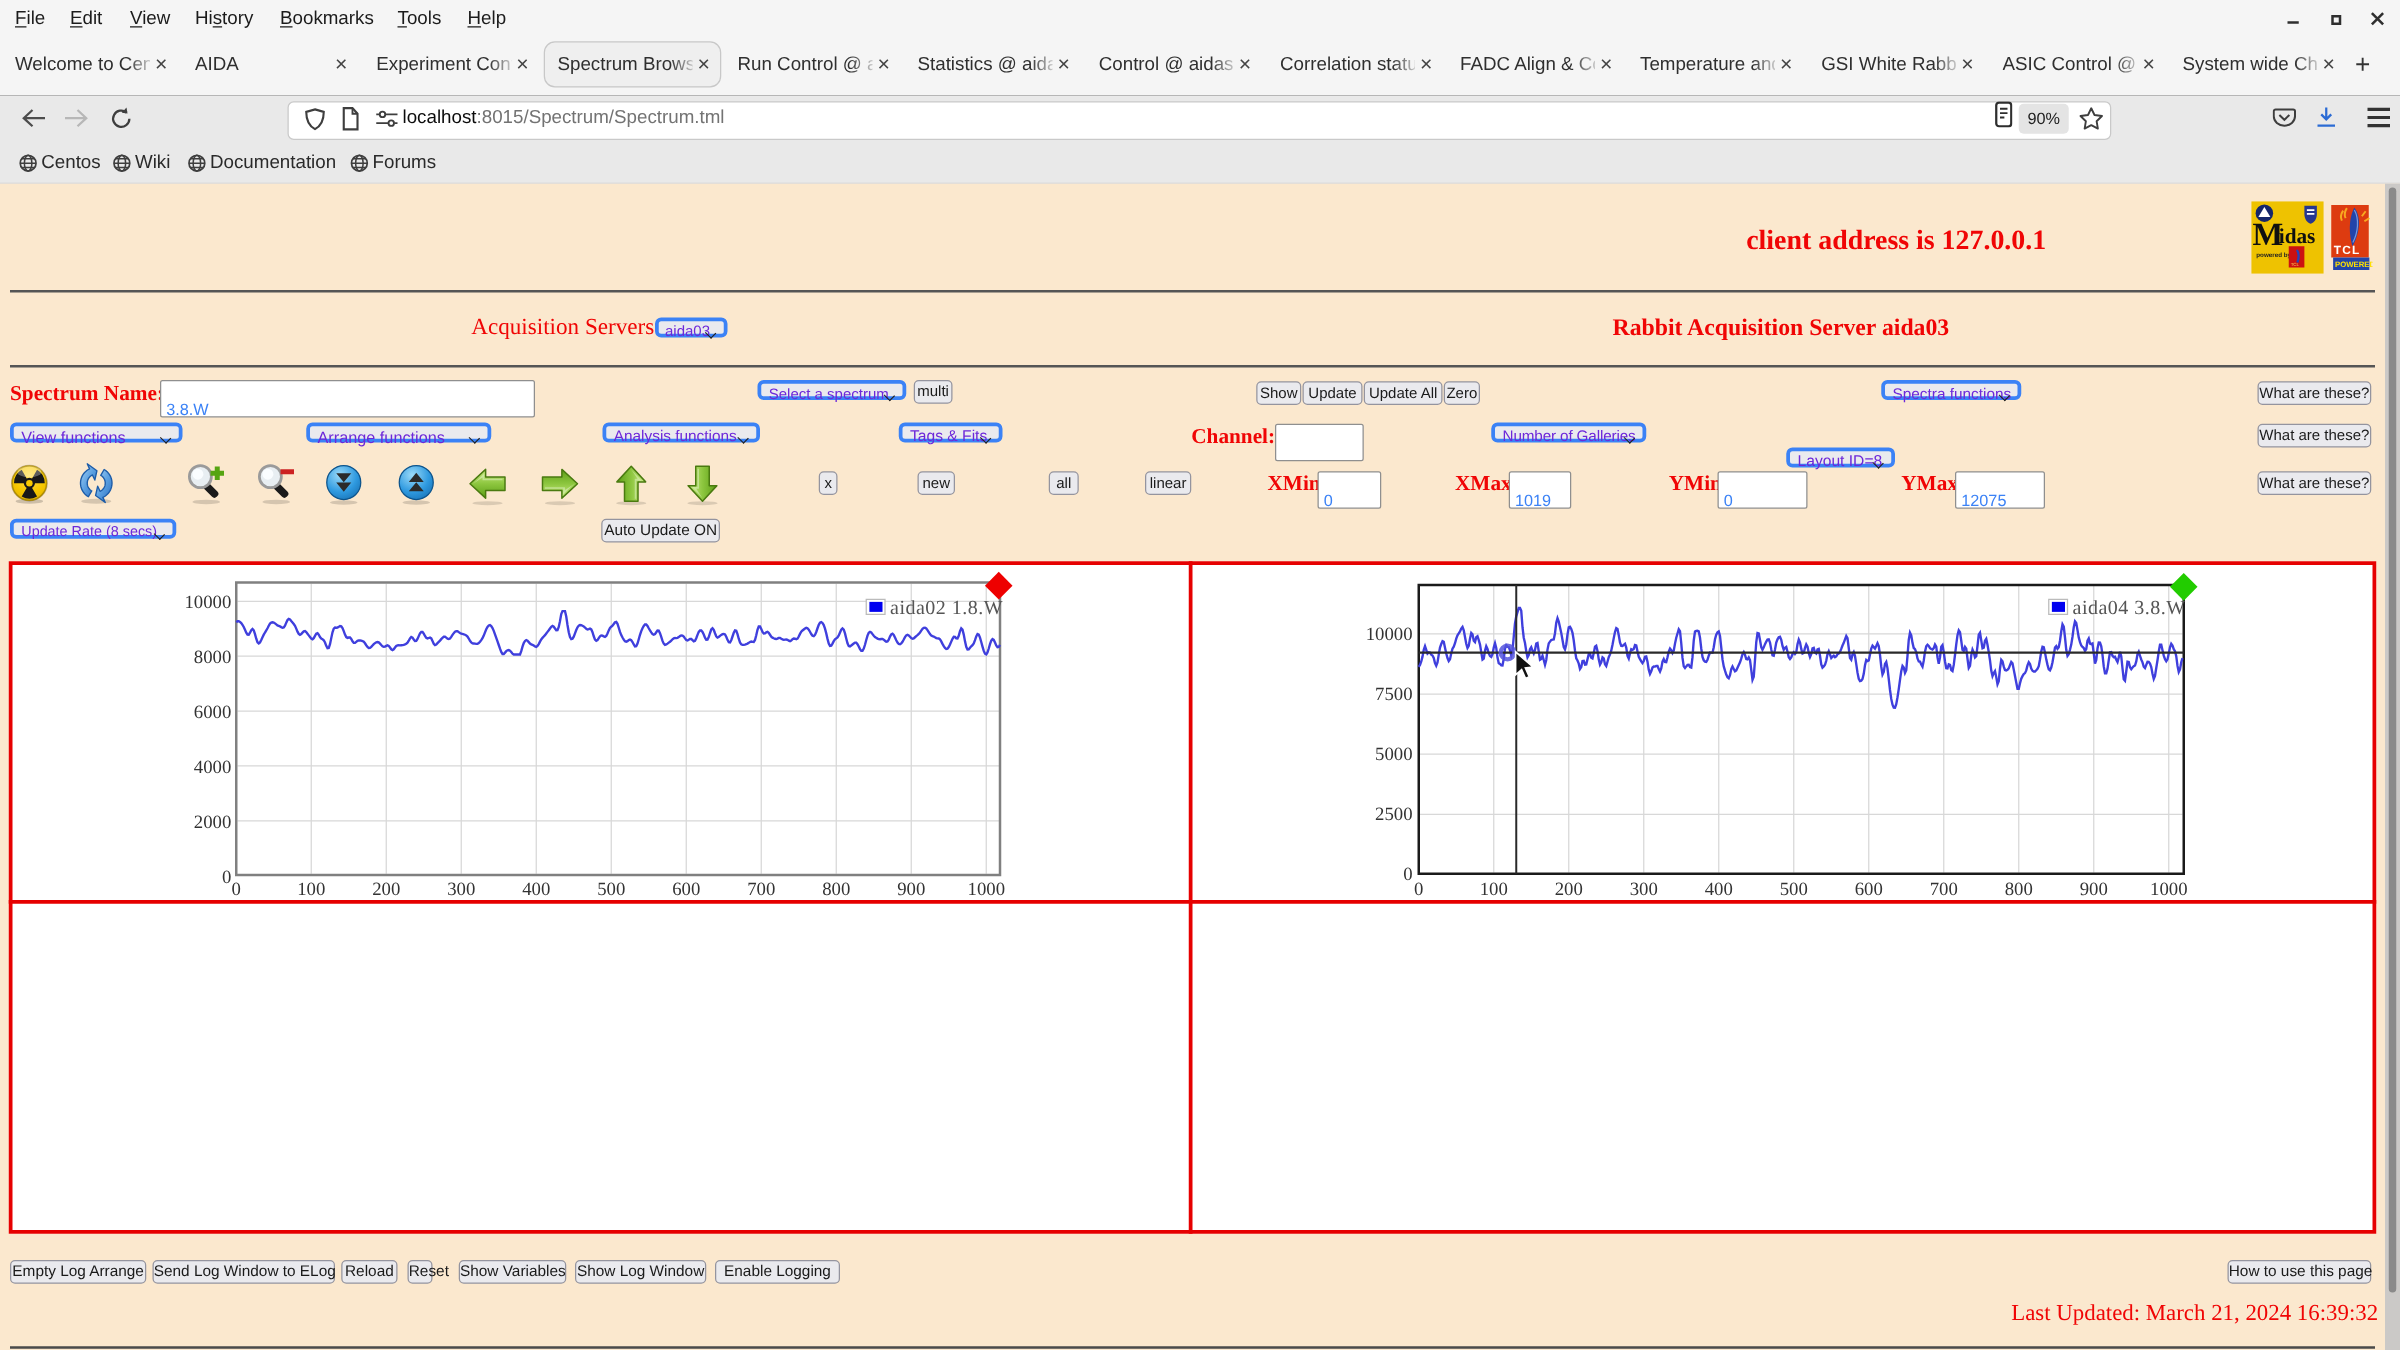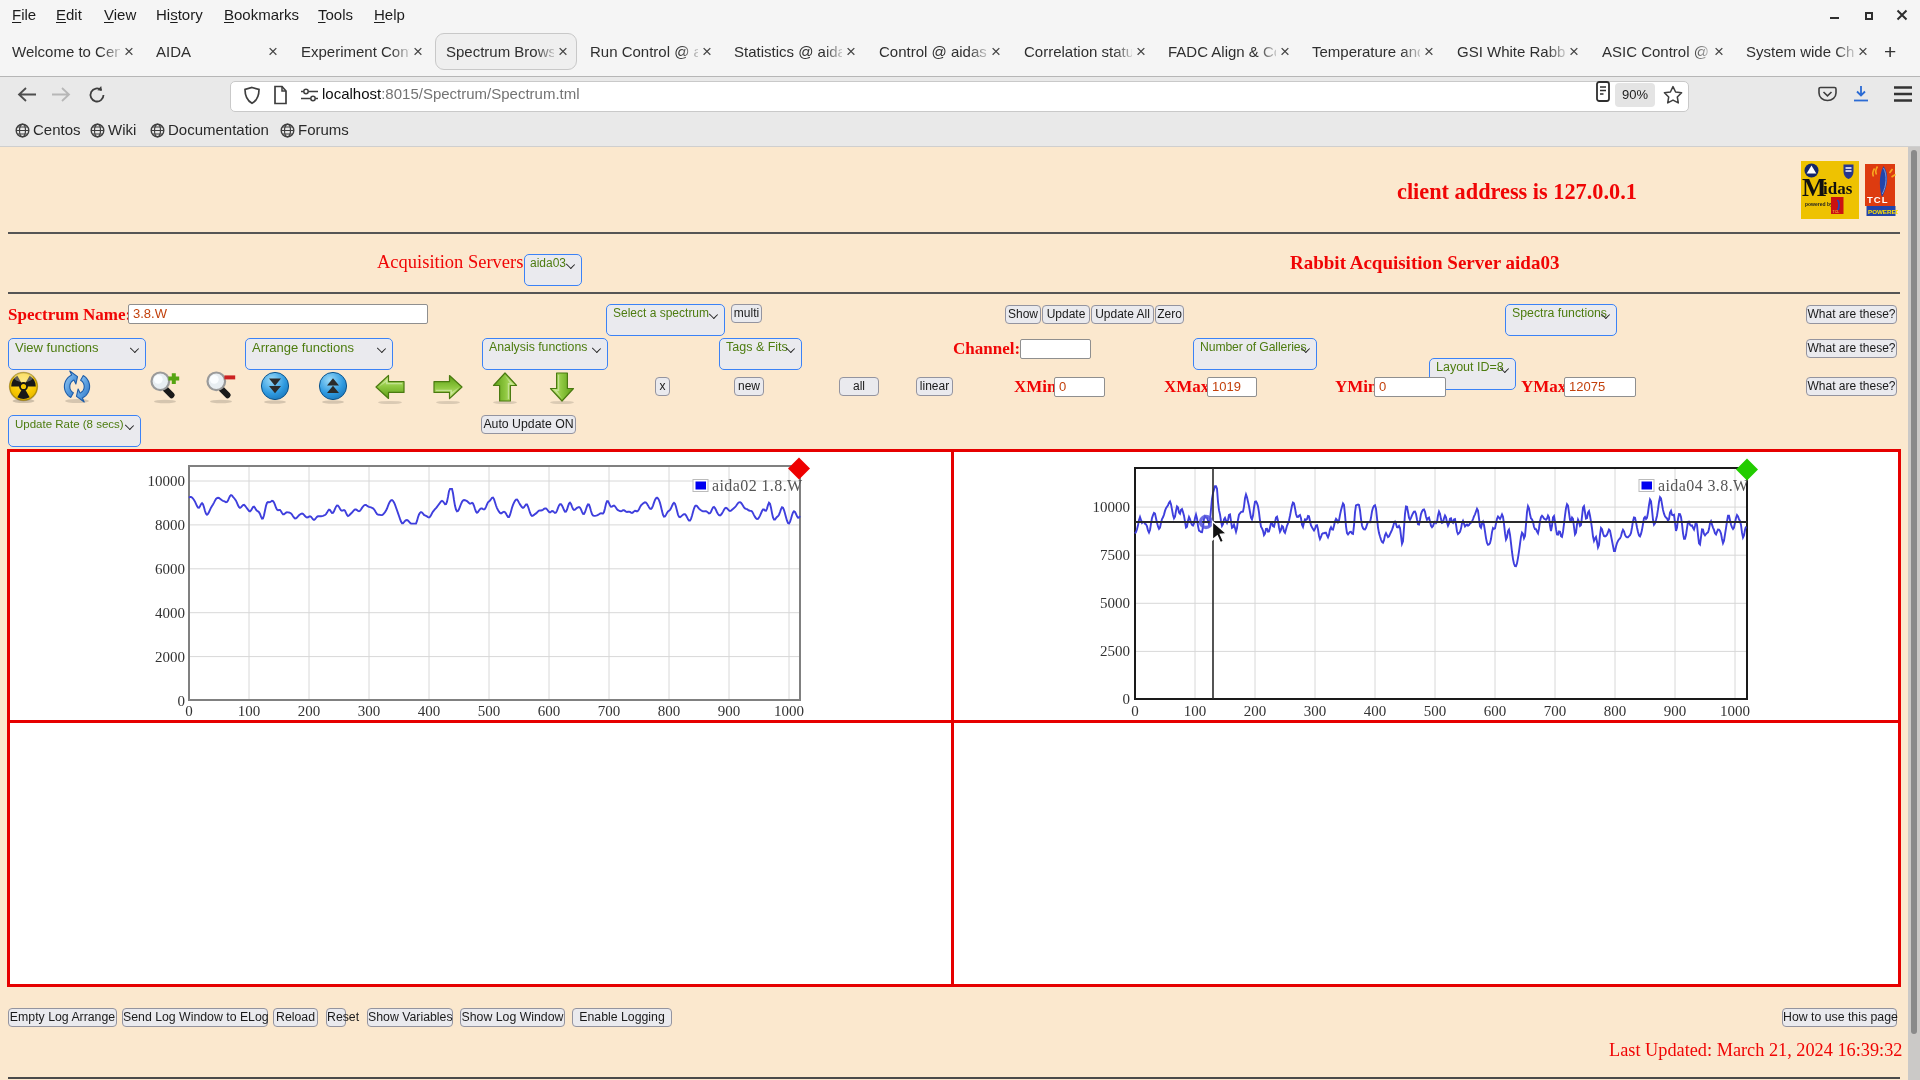--- a/index.html
+++ b/index.html
@@ -7,23 +7,23 @@
 .abs{position:absolute;}
 #stage{position:relative;width:1920px;height:1080px;}
 .menu{position:absolute;font-size:15px;color:#1b1b1b;}
 .menu u{text-decoration:underline;text-underline-offset:2px;}
 .tabtxt{position:absolute;font-size:15px;color:#2f2f2f;white-space:nowrap;overflow:hidden;width:108px;}
 .tabx{position:absolute;color:#454545;font-size:17px;}
 .bm{position:absolute;font-size:15px;color:#2a2a2a;}
 .serif{font-family:"Liberation Serif",serif;}
 .red{color:#f00505;}
 .btn{position:absolute;background:#eaeaee;border:1px solid #94949f;border-radius:4px;font-size:13px;color:#1a1a1a;text-align:center;line-height:17px;height:19px;padding:0 7px;white-space:nowrap;}
-.sel{position:absolute;background:#eaeaee;border:1px solid #3b82f6;border-radius:4px;font-size:13px;color:#4d7c0f;height:32px;line-height:17px;padding:0 20px 0 6px;white-space:nowrap;border-radius:5px;}
+.sel{position:absolute;background:#eaeaee;border:3px solid #3b82f6;border-radius:4px;font-size:13px;color:#6d28d9;height:16px;line-height:17px;padding:0 20px 0 6px;white-space:nowrap;border-radius:5px;}
 .sel:after{content:"";position:absolute;right:7px;top:5.5px;width:6px;height:6px;border-right:1.9px solid #222;border-bottom:1.9px solid #222;transform:rotate(45deg) scale(1,0.85);}
-.inp{position:absolute;background:#fff;border:1px solid #8f8f8f;border-radius:2px;font-size:13px;color:#c2410c;height:20px;line-height:18px;padding:0 4px;white-space:nowrap;}
+.inp{position:absolute;background:#fff;border:1px solid #8f8f8f;border-radius:2px;font-size:13px;color:#3b82f6;height:20px;line-height:18px;padding:14px 4px;white-space:nowrap;}
 .rlab{position:absolute;font-family:"Liberation Serif",serif;color:#f00505;white-space:nowrap;font-weight:bold;font-size:17px;}
 </style></head><body>
 <div id="stage">
 
 <div class="abs" style="left:0;top:0;width:1920px;height:76px;background:#f5f5f5"></div>
 <div class="abs" style="left:0;top:76px;width:1920px;height:1px;background:#b6b6b6"></div>
 <div class="abs" style="left:0;top:77px;width:1920px;height:69px;background:#e9e9e9"></div>
 <div class="abs" style="left:0;top:146px;width:1920px;height:1px;background:#cfcfcf"></div>
 <div class="abs" style="left:0;top:147px;width:1920px;height:933px;background:#fbe8ce"></div>
 
@@ -191,21 +191,21 @@
 <div class="sel" style="left:245px;top:338px;width:148px">Arrange functions</div>
 <div class="sel" style="left:482px;top:338px;width:126px;font-size:12.3px">Analysis functions</div>
 <div class="sel" style="left:719px;top:338px;width:83px;font-size:12.5px">Tags &amp; Fits</div>
 <div class="rlab" style="left:953px;top:339px">Channel:</div>
 <div class="inp" style="left:1020px;top:339px;width:71px"></div>
 <div class="sel" style="left:1193px;top:338px;width:124px;font-size:12.2px;letter-spacing:-0.1px">Number of Galleries</div>
 <div class="sel" style="left:1429px;top:358px;width:87px;font-size:12.5px">Layout ID=8</div>
 <div class="btn" style="left:1806px;top:339px;width:91px;padding:0;font-size:12px">What are these?</div>
 <div class="btn" style="left:655px;top:377px;width:15px;padding:0;font-size:12px">x</div>
 <div class="btn" style="left:734px;top:377px;width:30px;padding:0;font-size:12px">new</div>
-<div class="btn" style="left:839px;top:377px;width:40px;padding:0;font-size:12px">all</div>
+<div class="btn" style="left:839px;top:377px;width:24px;padding:0;font-size:12px">all</div>
 <div class="btn" style="left:916px;top:377px;width:37px;padding:0;font-size:12px">linear</div>
 <div class="rlab" style="left:1014px;top:377px">XMin</div>
 <div class="inp" style="left:1054px;top:377px;width:51px">0</div>
 <div class="rlab" style="left:1164px;top:377px">XMax</div>
 <div class="inp" style="left:1207px;top:377px;width:50px">1019</div>
 <div class="rlab" style="left:1335px;top:377px">YMin</div>
 <div class="inp" style="left:1374px;top:377px;width:72px">0</div>
 <div class="rlab" style="left:1521px;top:377px">YMax</div>
 <div class="inp" style="left:1564px;top:377px;width:72px">12075</div>
 <div class="btn" style="left:1806px;top:377px;width:91px;padding:0;font-size:12px">What are these?</div>

